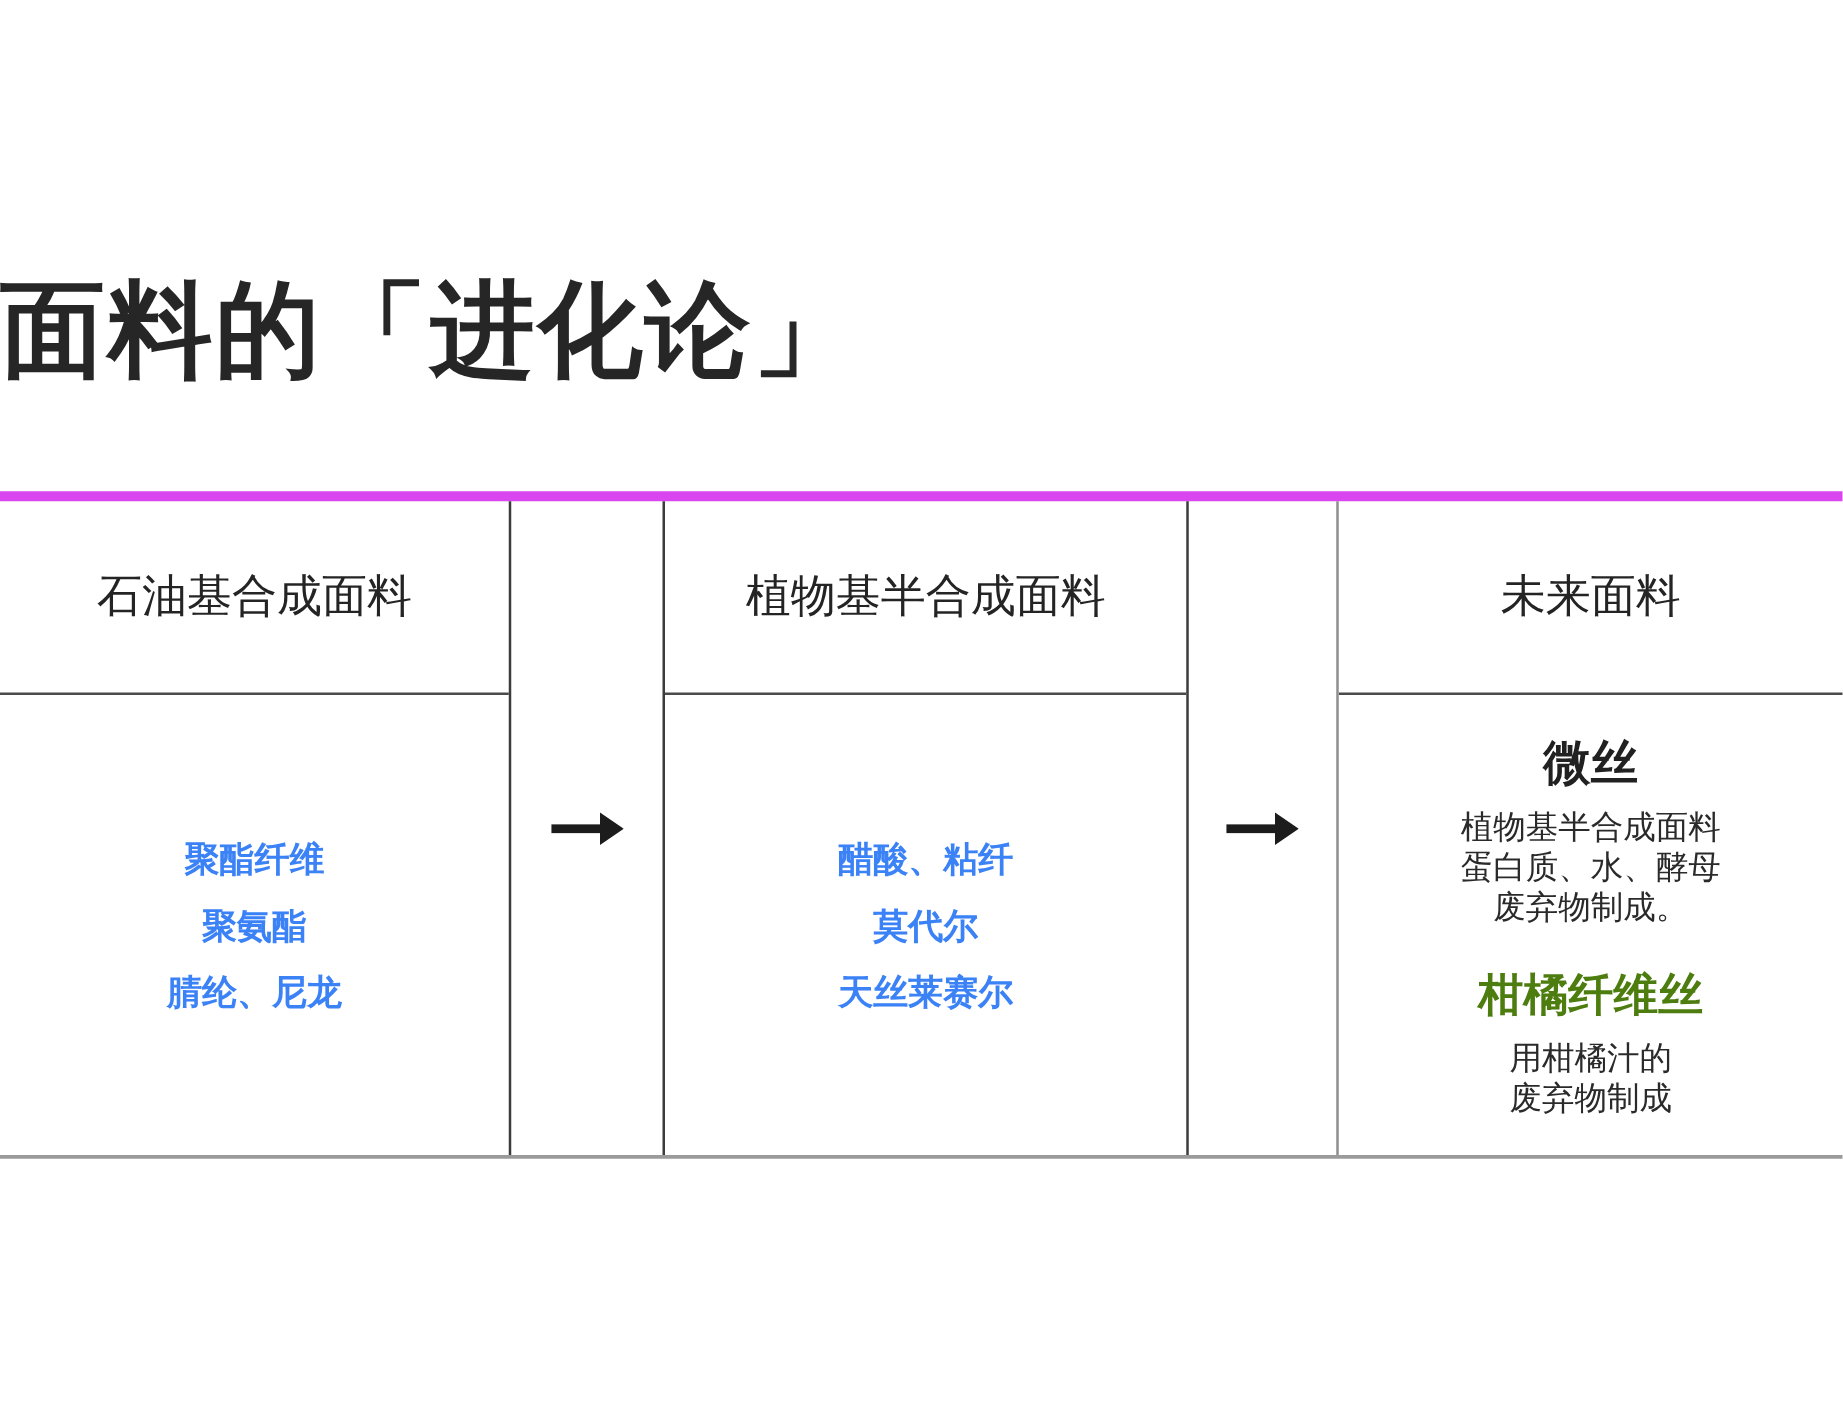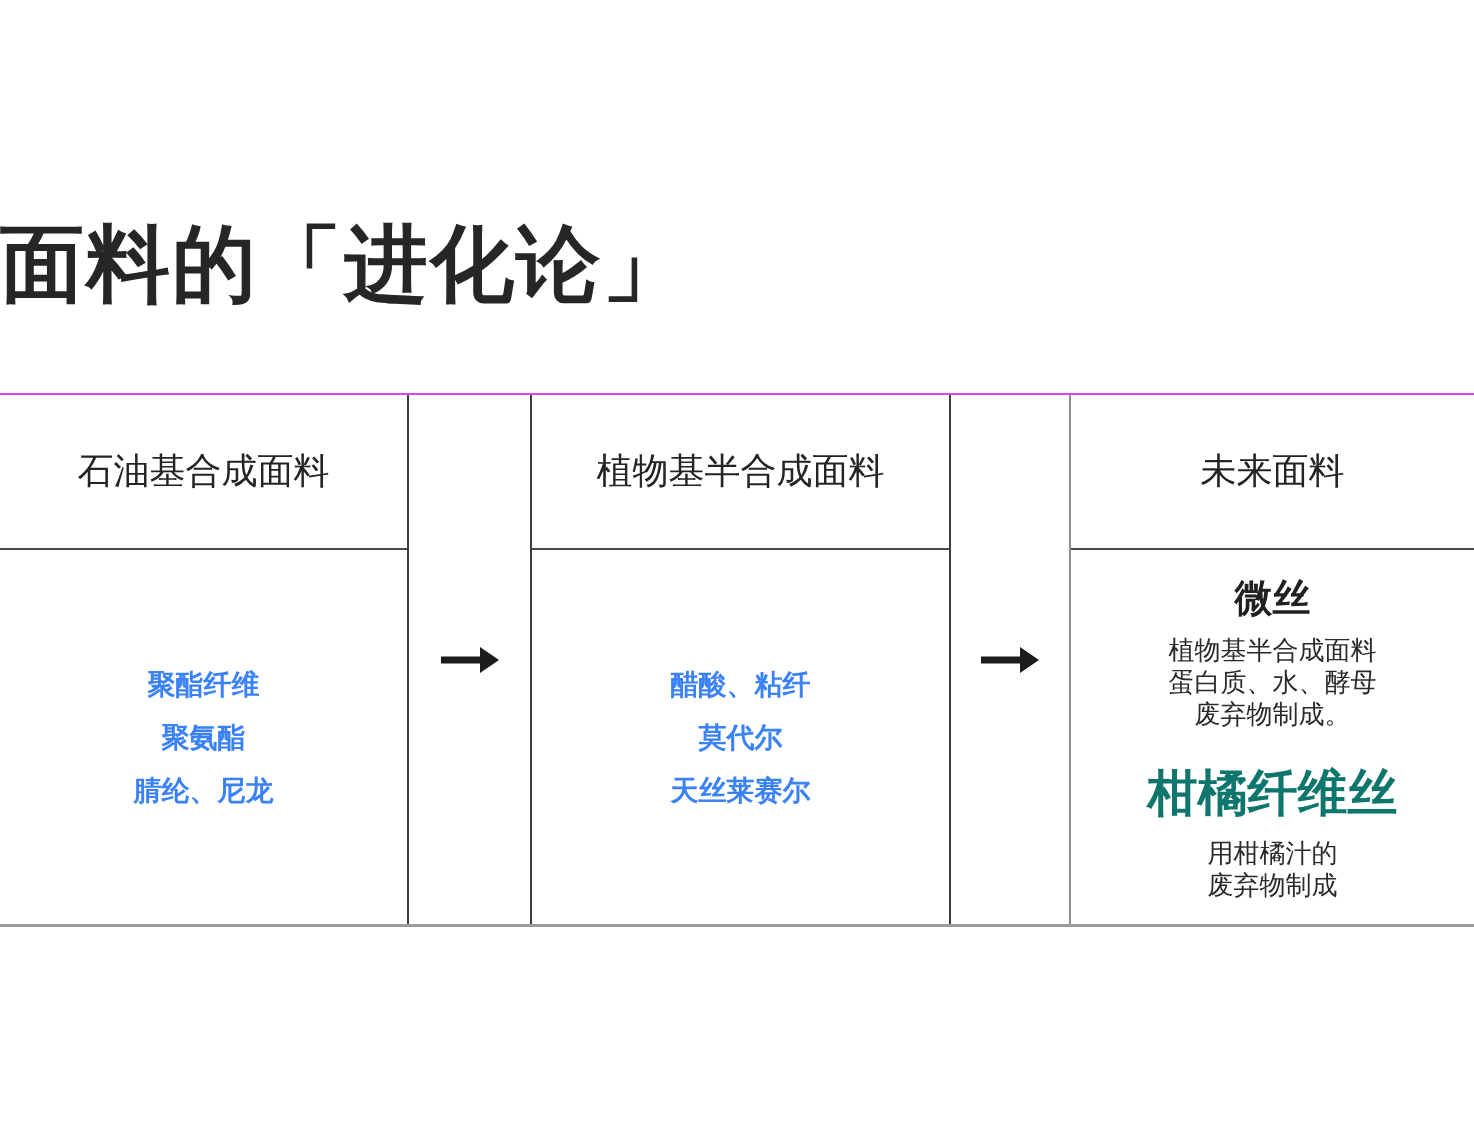--- a/index.html
+++ b/index.html
@@ -28,21 +28,21 @@
     white-space: nowrap;
   }
   .evolution-table {
     position: absolute;
     top: 393px;
     left: 0;
     width: 1474px;
     height: 534px;
     display: flex;
     box-sizing: border-box;
-    border-top: 2px solid #d946ef;
+    border-top: 8px solid #d946ef;
     border-bottom: 3px solid #9b9b9b;
     background: #ffffff;
   }
   .content-col {
     display: flex;
     flex-direction: column;
     box-sizing: border-box;
     height: 100%;
   }
   .col-1 { width: 407px; }
@@ -94,23 +94,23 @@
     height: 28px;
   }
   .future-name-1 {
     font-size: 38px;
     font-weight: 700;
     color: #212121;
     margin-bottom: 10px;
     white-space: nowrap;
   }
   .future-name-2 {
-    font-size: 50px;
+    font-size: 36px;
     font-weight: 700;
-    color: #0f766e;
+    color: #4d7c0f;
     margin-top: 30px;
     margin-bottom: 10px;
     white-space: nowrap;
   }
   .future-desc-line {
     font-size: 26px;
     line-height: 32px;
     font-weight: 500;
     color: #2a2a2a;
     white-space: nowrap;

